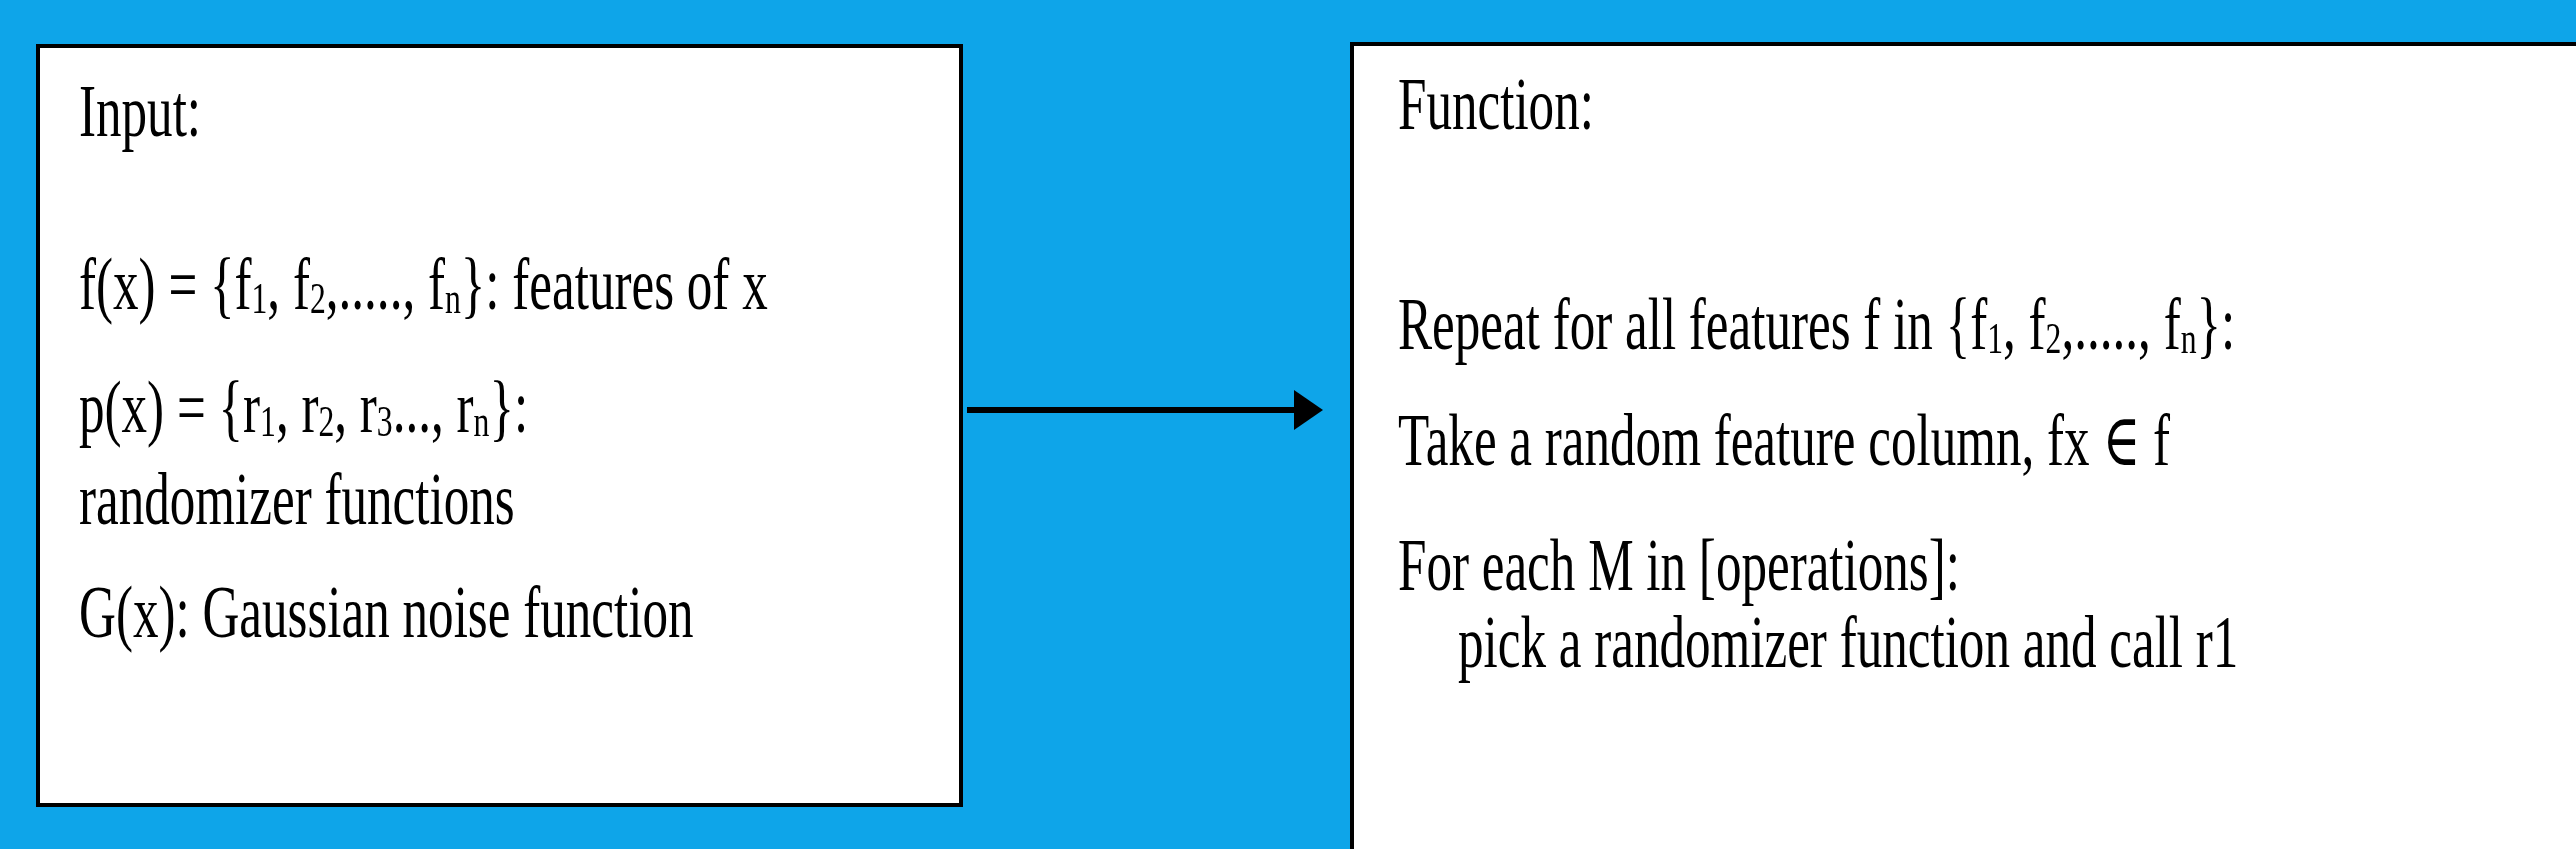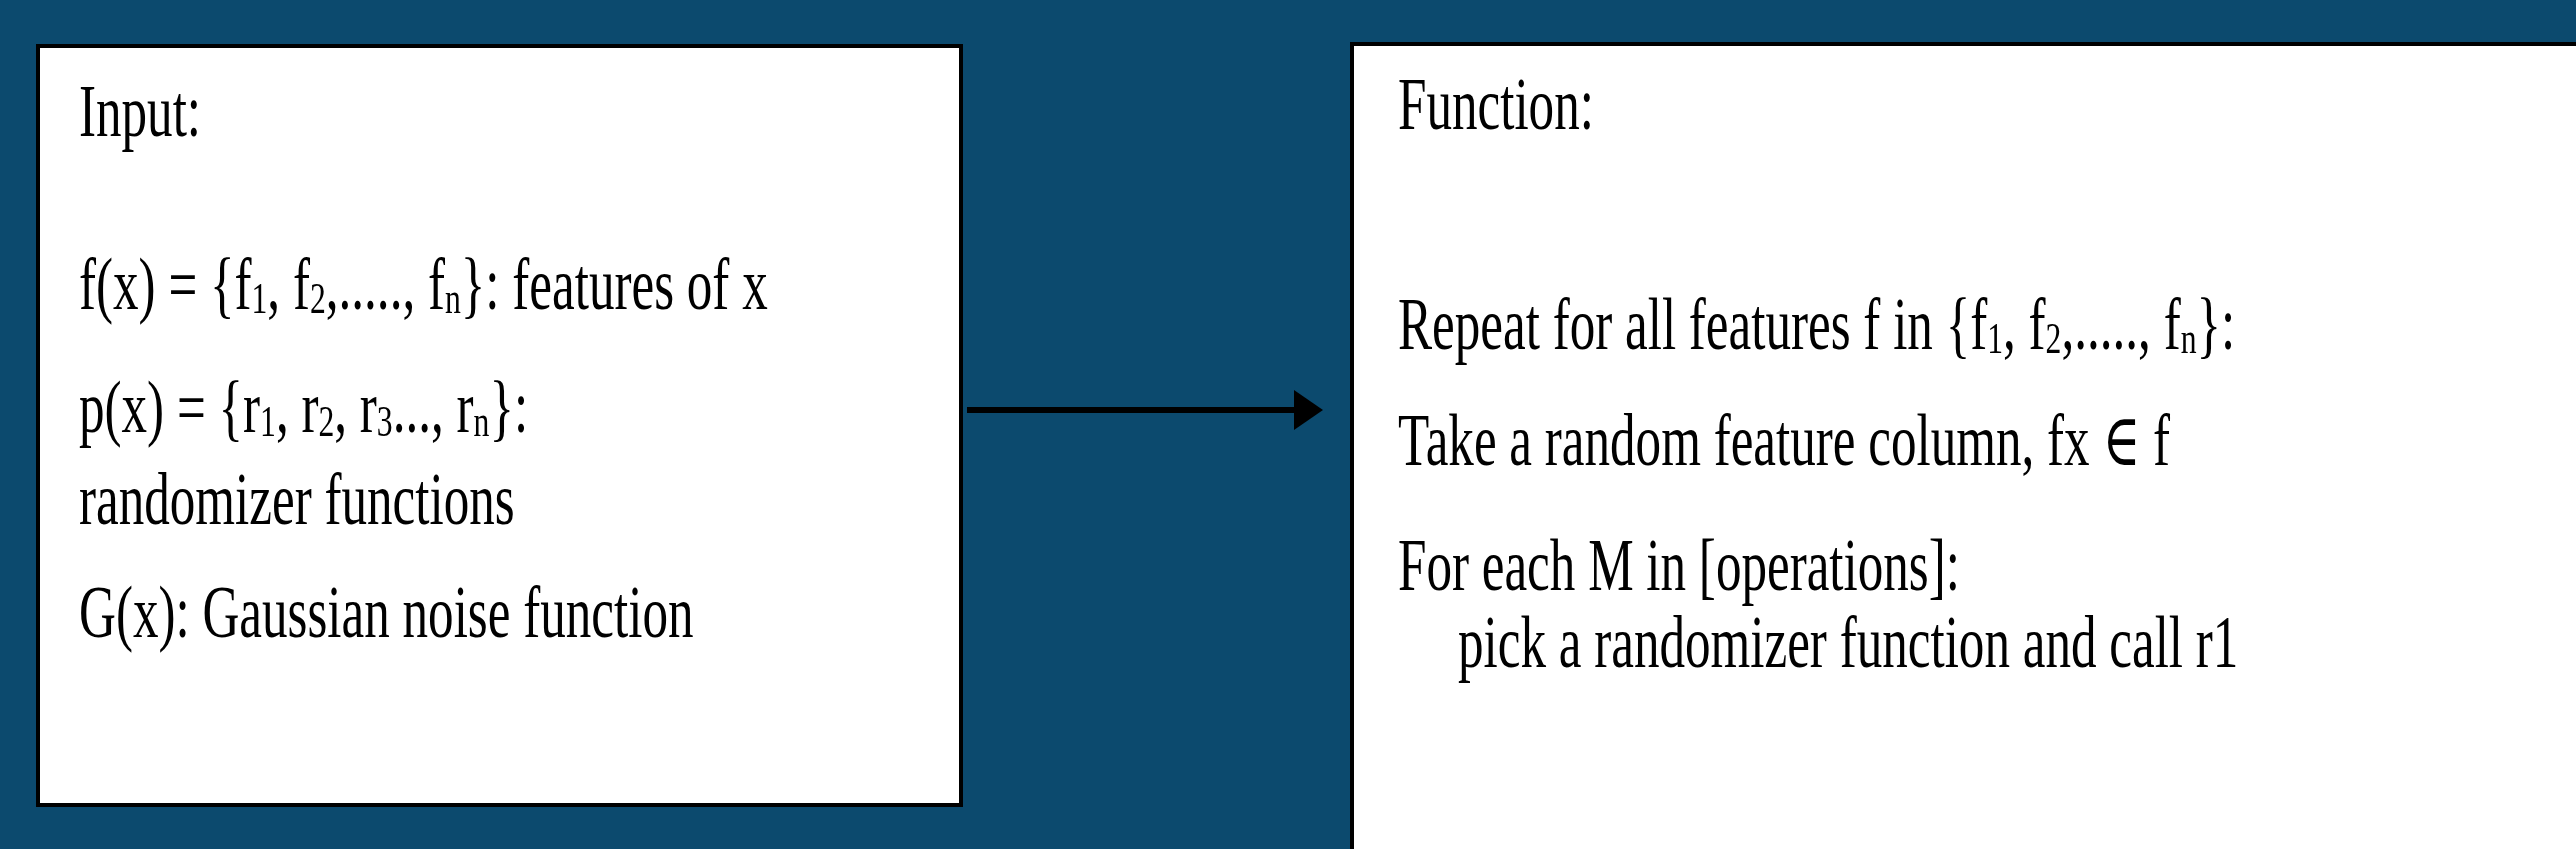--- a/index.html
+++ b/index.html
@@ -4,21 +4,21 @@
 <style>
   html, body {
     margin: 0;
     padding: 0;
     background: #ffffff;
   }
   .canvas {
     position: relative;
     width: 2576px;
     height: 850px;
-    background: #0c4a6e;
+    background: #0ea5e9;
     font-family: "Liberation Serif", "DejaVu Serif", serif;
     color: #000000;
     overflow: hidden;
   }
   .box {
     position: absolute;
     border: 4.6px solid #000000;
     background: #ffffff;
     box-sizing: border-box;
   }

